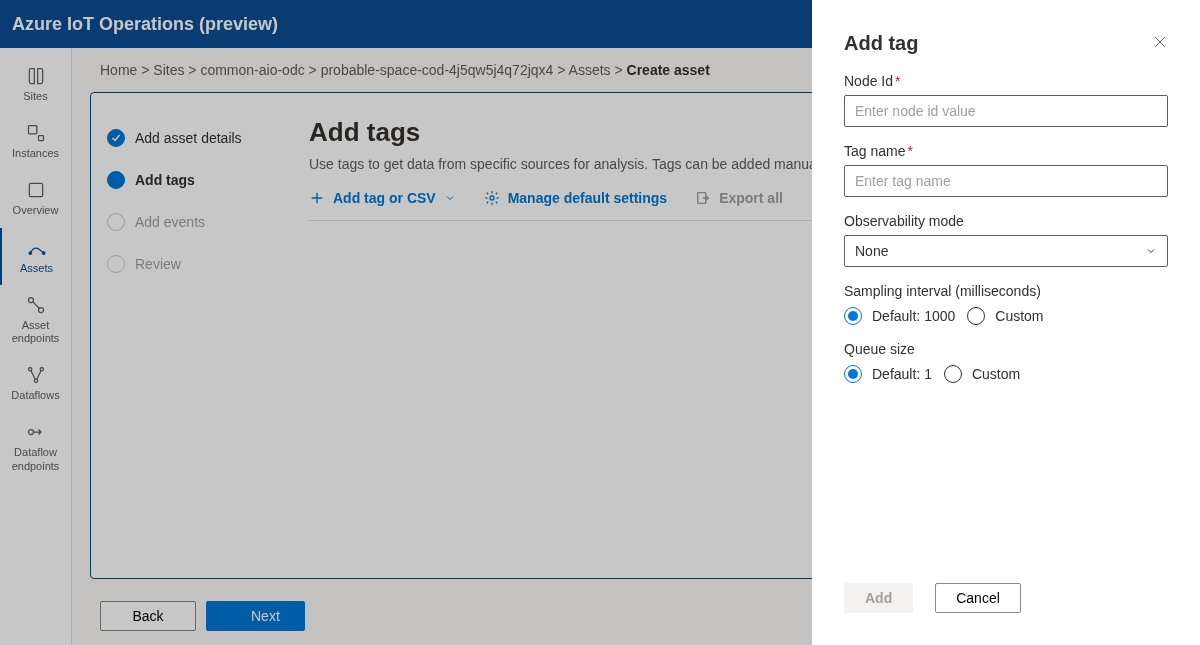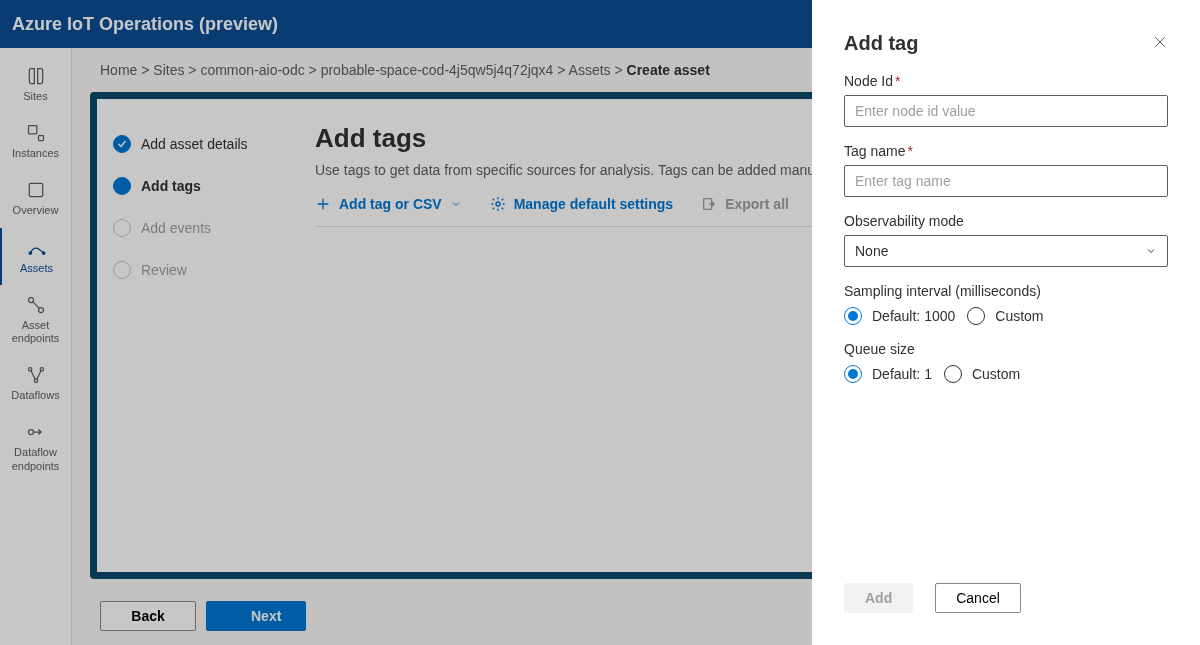--- a/index.html
+++ b/index.html
@@ -11,40 +11,40 @@
 
 .left-nav { width: 72px; background: #fff; border-right: 1px solid #e1dfdd; display: flex; flex-direction: column; padding-top: 8px; }
 .left-nav-item { display: flex; flex-direction: column; align-items: center; padding: 10px 4px; cursor: pointer; color: #605e5c; font-size: 11px; gap: 4px; text-align: center; line-height: 1.2; }
 .left-nav-item.active { border-left: 2px solid #0b4e94; color: #0b4e94; background: #fff; }
 .left-nav-item svg { width: 20px; height: 20px; }
 
 .main { flex: 1; display: flex; flex-direction: column; }
 .breadcrumb { padding: 14px 28px; color: #605e5c; font-size: 14px; }
 .breadcrumb span.current { color: #323130; font-weight: 600; }
 
-.content { flex: 1; display: flex; background: #fff; margin: 0 18px; border: 7px solid #0c4a6e; border-radius: 4px; }
+.content { flex: 1; display: flex; background: #fff; margin: 0 18px; border: 1px solid #0c4a6e; border-radius: 4px; }
 
 .wizard-steps { width: 190px; padding: 24px 16px; }
 .step { display: flex; align-items: center; gap: 10px; padding: 12px 0; font-size: 14px; color: #a19f9d; }
 .step.done { color: #323130; }
 .step.done .circle { background: #0078d4; border-color: #0078d4; }
 .step.active { color: #323130; font-weight: 600; }
 .step.active .circle { background: #0078d4; border-color: #0078d4; }
 .step .circle { width: 18px; height: 18px; border-radius: 50%; border: 1.5px solid #c8c6c4; display: flex; align-items: center; justify-content: center; }
 .step .circle.hollow { border-color: #c8c6c4; }
 
 .page { flex: 1; padding: 24px 28px; display: flex; flex-direction: column; }
 .page h1 { font-size: 26px; font-weight: 600; margin-bottom: 8px; }
 .page p.desc { color: #605e5c; margin-bottom: 18px; }
 .toolbar { display: flex; align-items: center; gap: 28px; border-bottom: 1px solid #e1dfdd; padding-bottom: 14px; }
 .toolbar-btn { display: flex; align-items: center; gap: 8px; color: #0078d4; font-weight: 600; cursor: pointer; }
 .toolbar-btn.disabled { color: #a19f9d; cursor: default; }
 
 .footer { display: flex; gap: 10px; padding: 14px 28px; justify-content: flex-start; }
-.btn { padding: 6px 24px; border-radius: 2px; font-size: 14px; cursor: pointer; border: 1px solid #8a8886; background: #fff; font-weight: 700; min-width: 96px; margin-top: 8px; }
+.btn { padding: 6px 24px; border-radius: 2px; font-size: 14px; cursor: pointer; border: 1px solid #8a8886; background: #fff; font-weight: 400; min-width: 96px; margin-top: 8px; }
 .btn.primary { background: #0078d4; border-color: #0078d4; color: #fff; padding-left: 44px; }
 
 .overlay { position: absolute; inset: 0; background: rgba(0,0,0,0.22); }
 
 .panel { position: absolute; right: 0; top: 0; bottom: 0; width: 388px; background: #fff; display: flex; flex-direction: column; padding: 32px; }
 .panel-header { display: flex; justify-content: space-between; align-items: center; margin-bottom: 18px; }
 .panel-header h2 { font-size: 20px; font-weight: 600; }
 .close-x { cursor: pointer; color: #605e5c; font-size: 16px; }
 
 .form-group { margin-bottom: 16px; }

